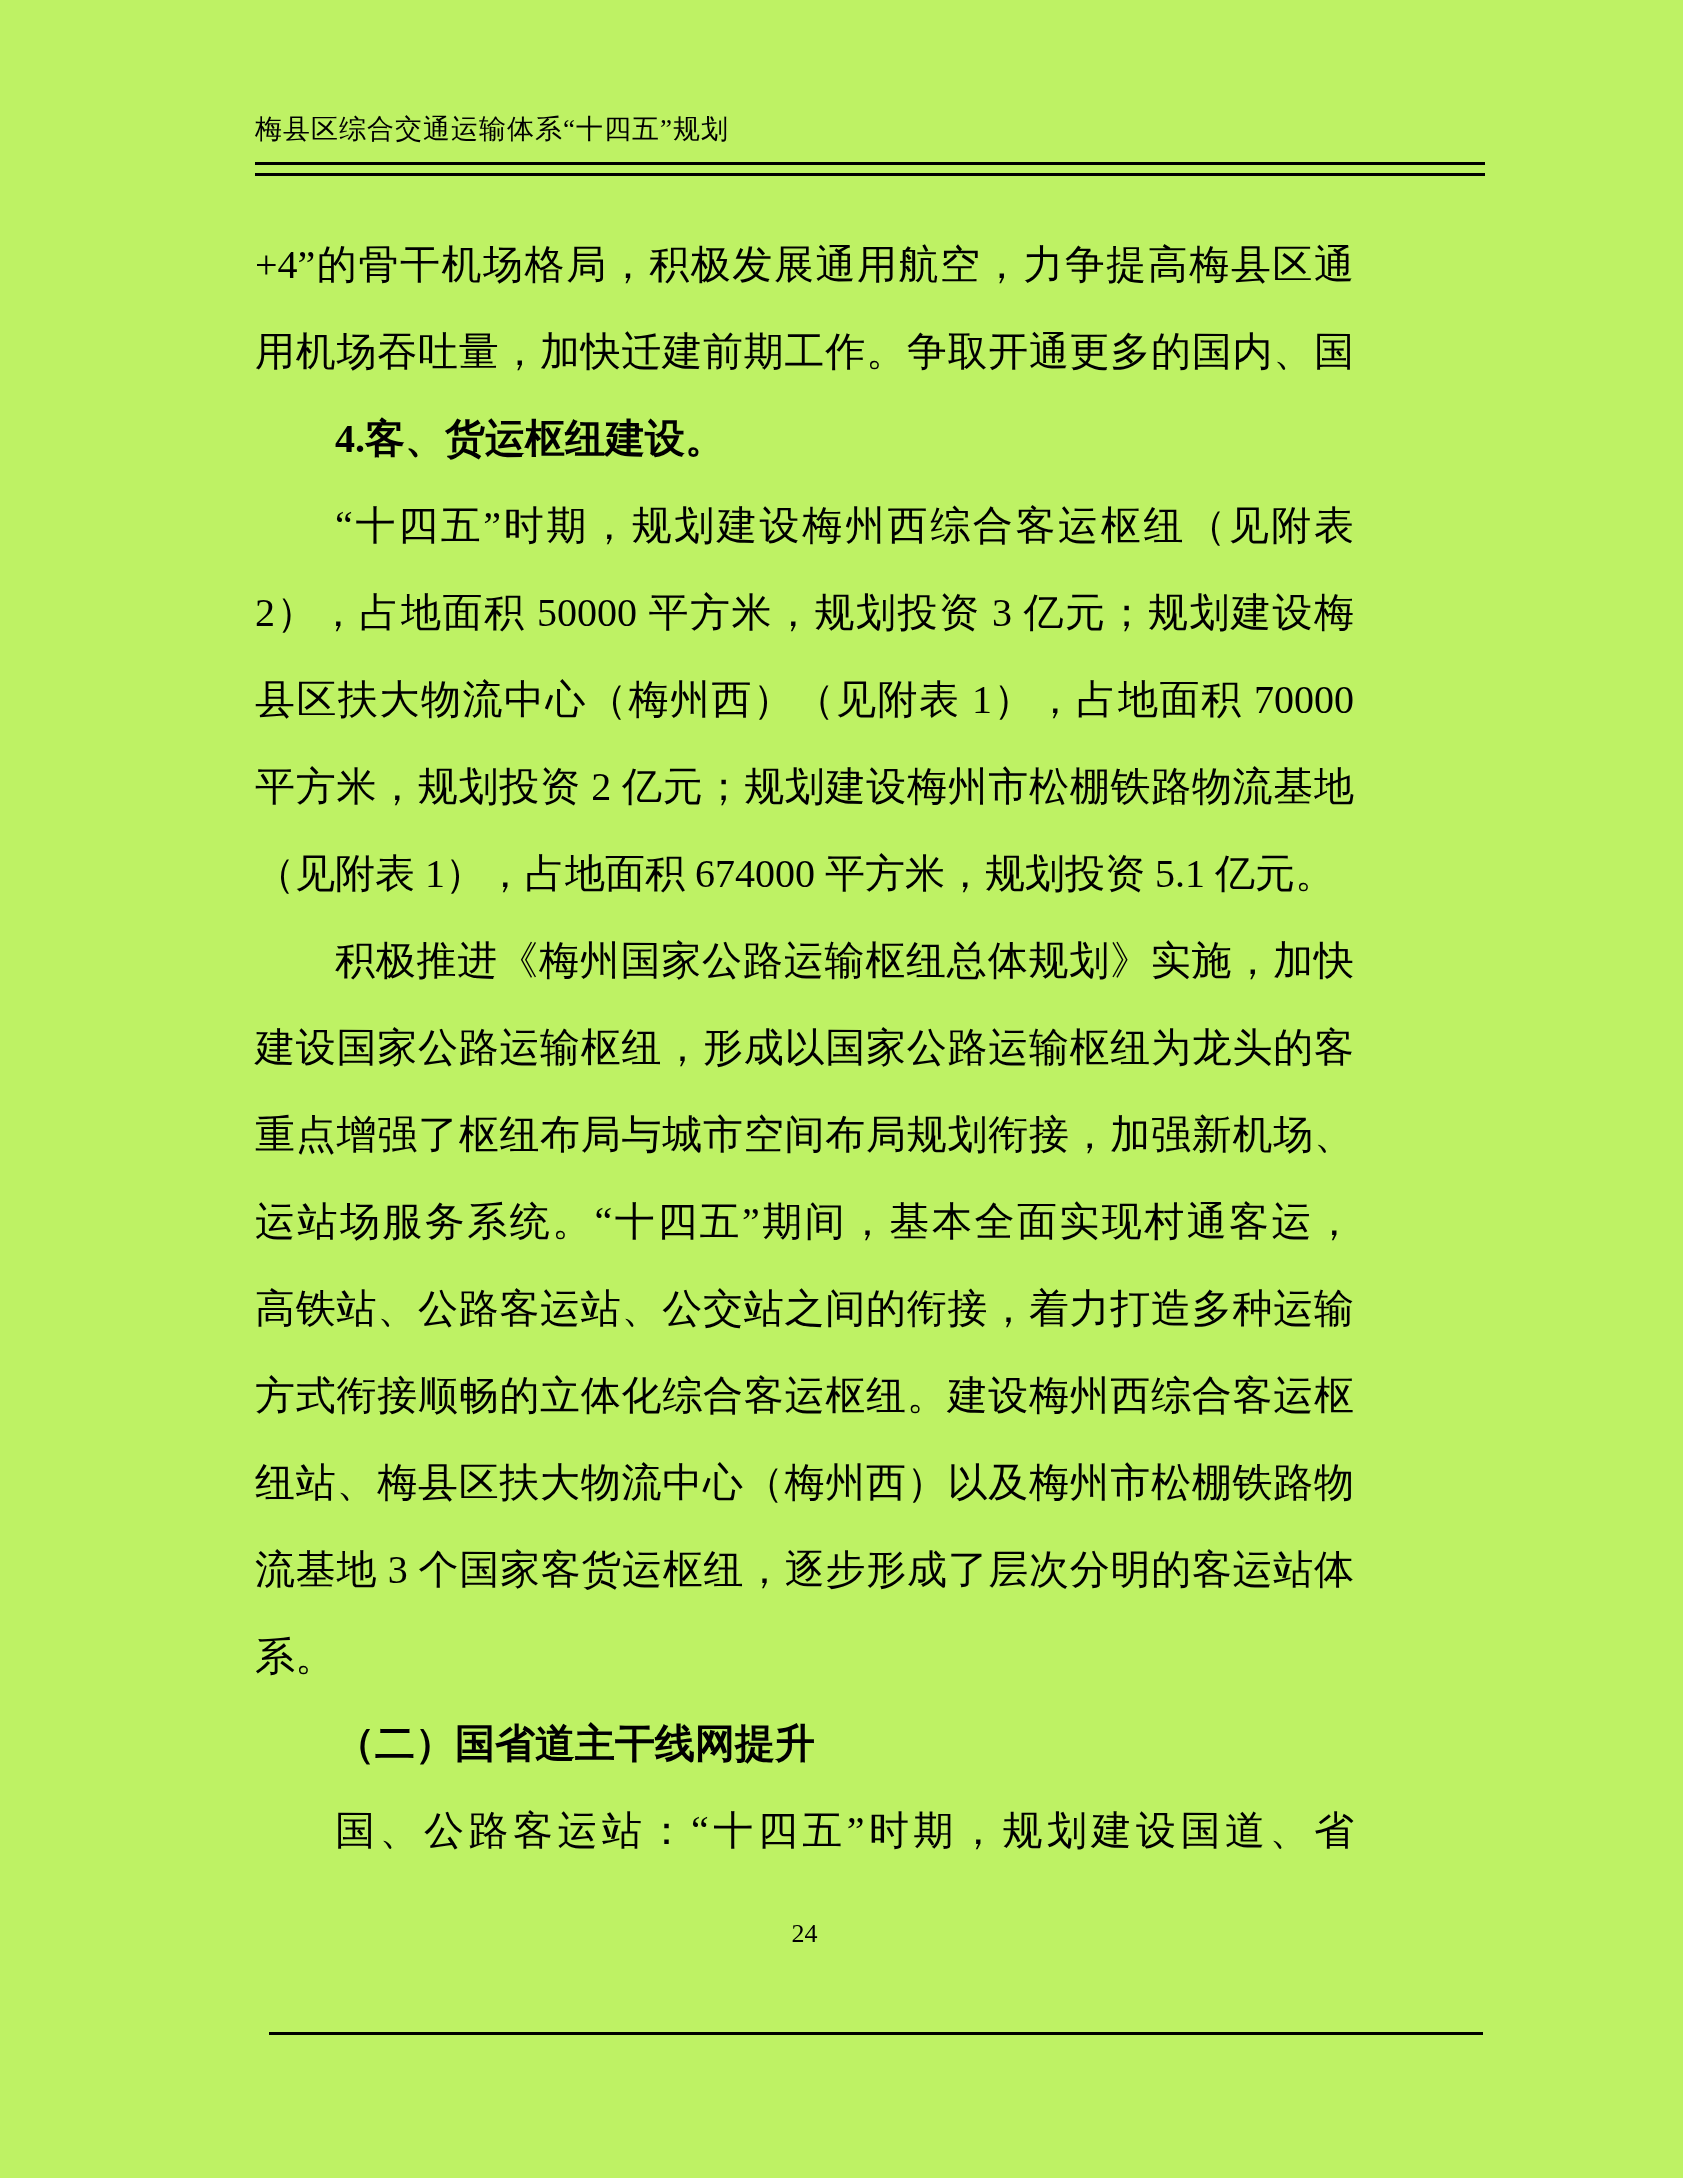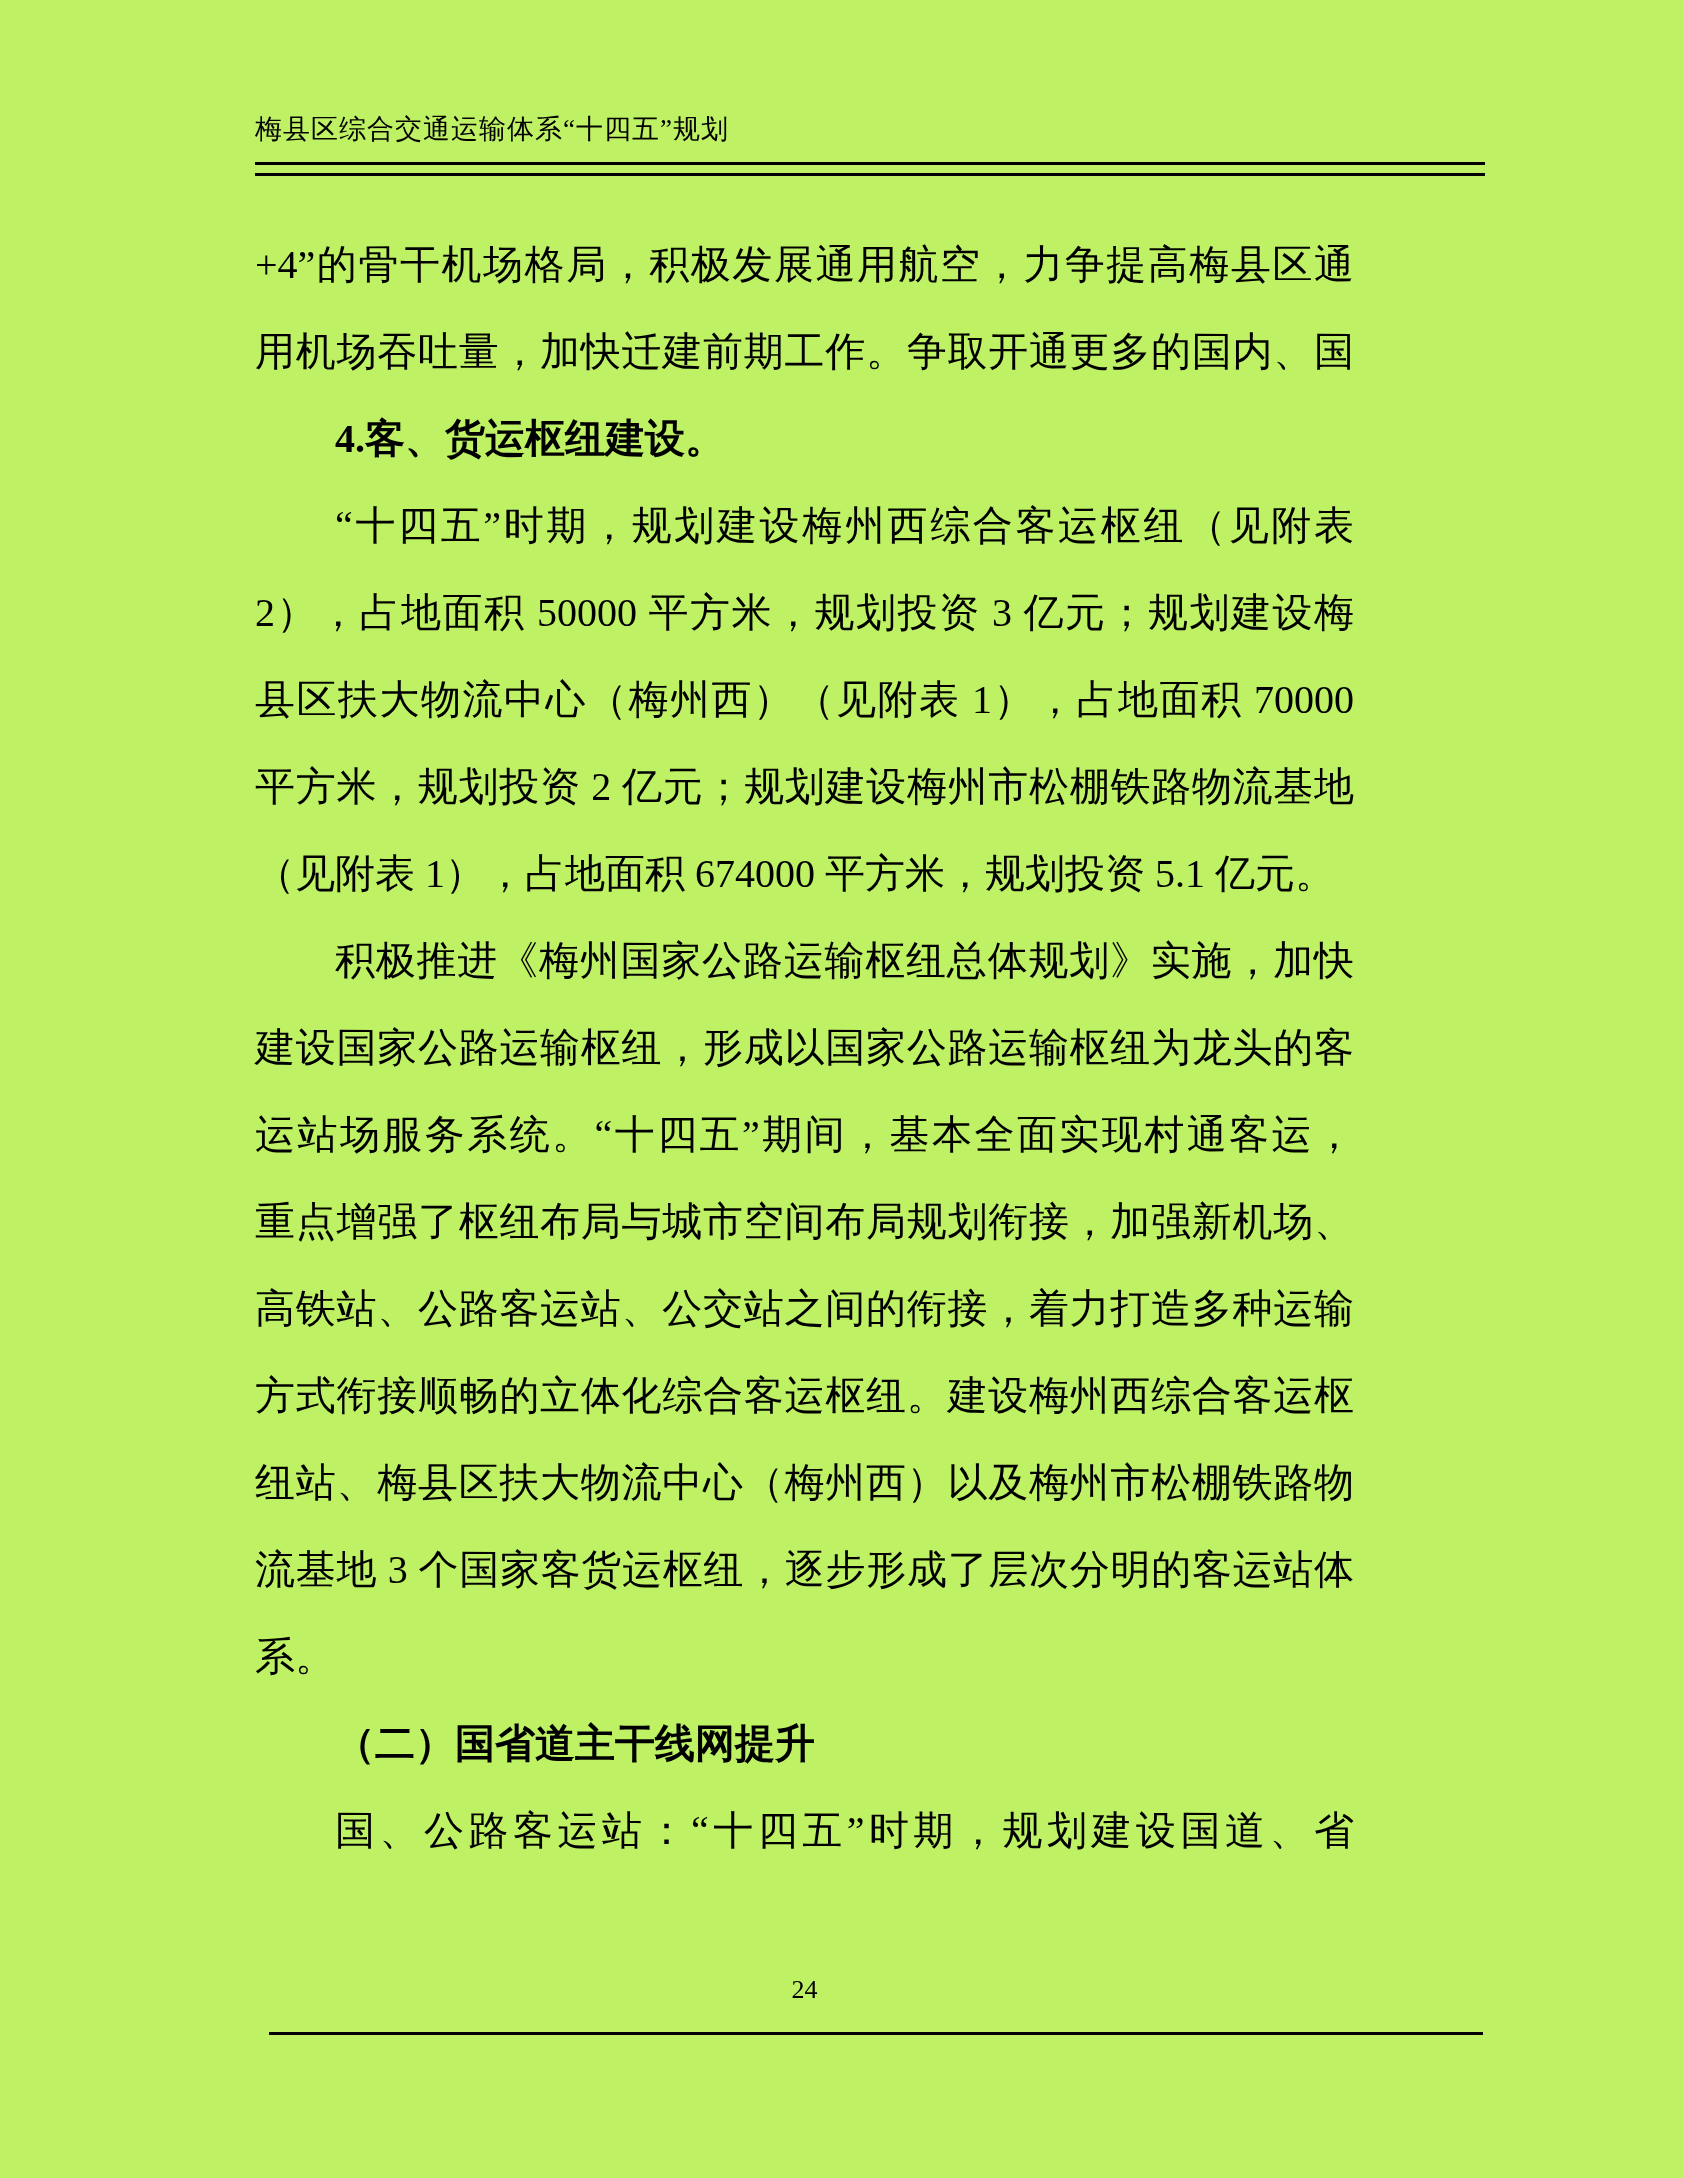--- a/index.html
+++ b/index.html
@@ -59,21 +59,21 @@
     position: absolute;
     left: 269px;
     top: 2032px;
     width: 1214px;
     height: 0;
     border-top: 3px solid #000;
   }
   .page-number {
     position: absolute;
     left: 255px;
-    top: 1975px;
+    top: 1919px;
     width: 1099px;
     text-align: center;
     font-size: 26px;
   }
 </style>
 </head>
 <body>
 
 <div class="page">
 
@@ -85,22 +85,22 @@
     <div class="line justify">+4”的骨干机场格局，积极发展通用航空，力争提高梅县区通</div>
     <div class="line justify">用机场吞吐量，加快迁建前期工作。争取开通更多的国内、国</div>
     <div class="line bold indent">4.客、货运枢纽建设。</div>
     <div class="line justify indent">“十四五”时期，规划建设梅州西综合客运枢纽（见附表</div>
     <div class="line justify">2），占地面积 50000 平方米，规划投资 3 亿元；规划建设梅</div>
     <div class="line justify">县区扶大物流中心（梅州西）（见附表 1），占地面积 70000</div>
     <div class="line justify">平方米，规划投资 2 亿元；规划建设梅州市松棚铁路物流基地</div>
     <div class="line">（见附表 1），占地面积 674000 平方米，规划投资 5.1 亿元。</div>
     <div class="line justify indent">积极推进《梅州国家公路运输枢纽总体规划》实施，加快</div>
     <div class="line justify">建设国家公路运输枢纽，形成以国家公路运输枢纽为龙头的客</div>
+    <div class="line justify">重点增强了枢纽布局与城市空间布局规划衔接，加强新机场、</div>
     <div class="line justify">运站场服务系统。“十四五”期间，基本全面实现村通客运，</div>
-    <div class="line justify">重点增强了枢纽布局与城市空间布局规划衔接，加强新机场、</div>
     <div class="line justify">高铁站、公路客运站、公交站之间的衔接，着力打造多种运输</div>
     <div class="line justify">方式衔接顺畅的立体化综合客运枢纽。建设梅州西综合客运枢</div>
     <div class="line justify">纽站、梅县区扶大物流中心（梅州西）以及梅州市松棚铁路物</div>
     <div class="line justify">流基地 3 个国家客货运枢纽，逐步形成了层次分明的客运站体</div>
     <div class="line">系。</div>
     <div class="line bold indent">（二）国省道主干线网提升</div>
     <div class="line justify indent">国、公路客运站：“十四五”时期，规划建设国道、省</div>
   </div>
 
   <div class="footer-rule"></div>

